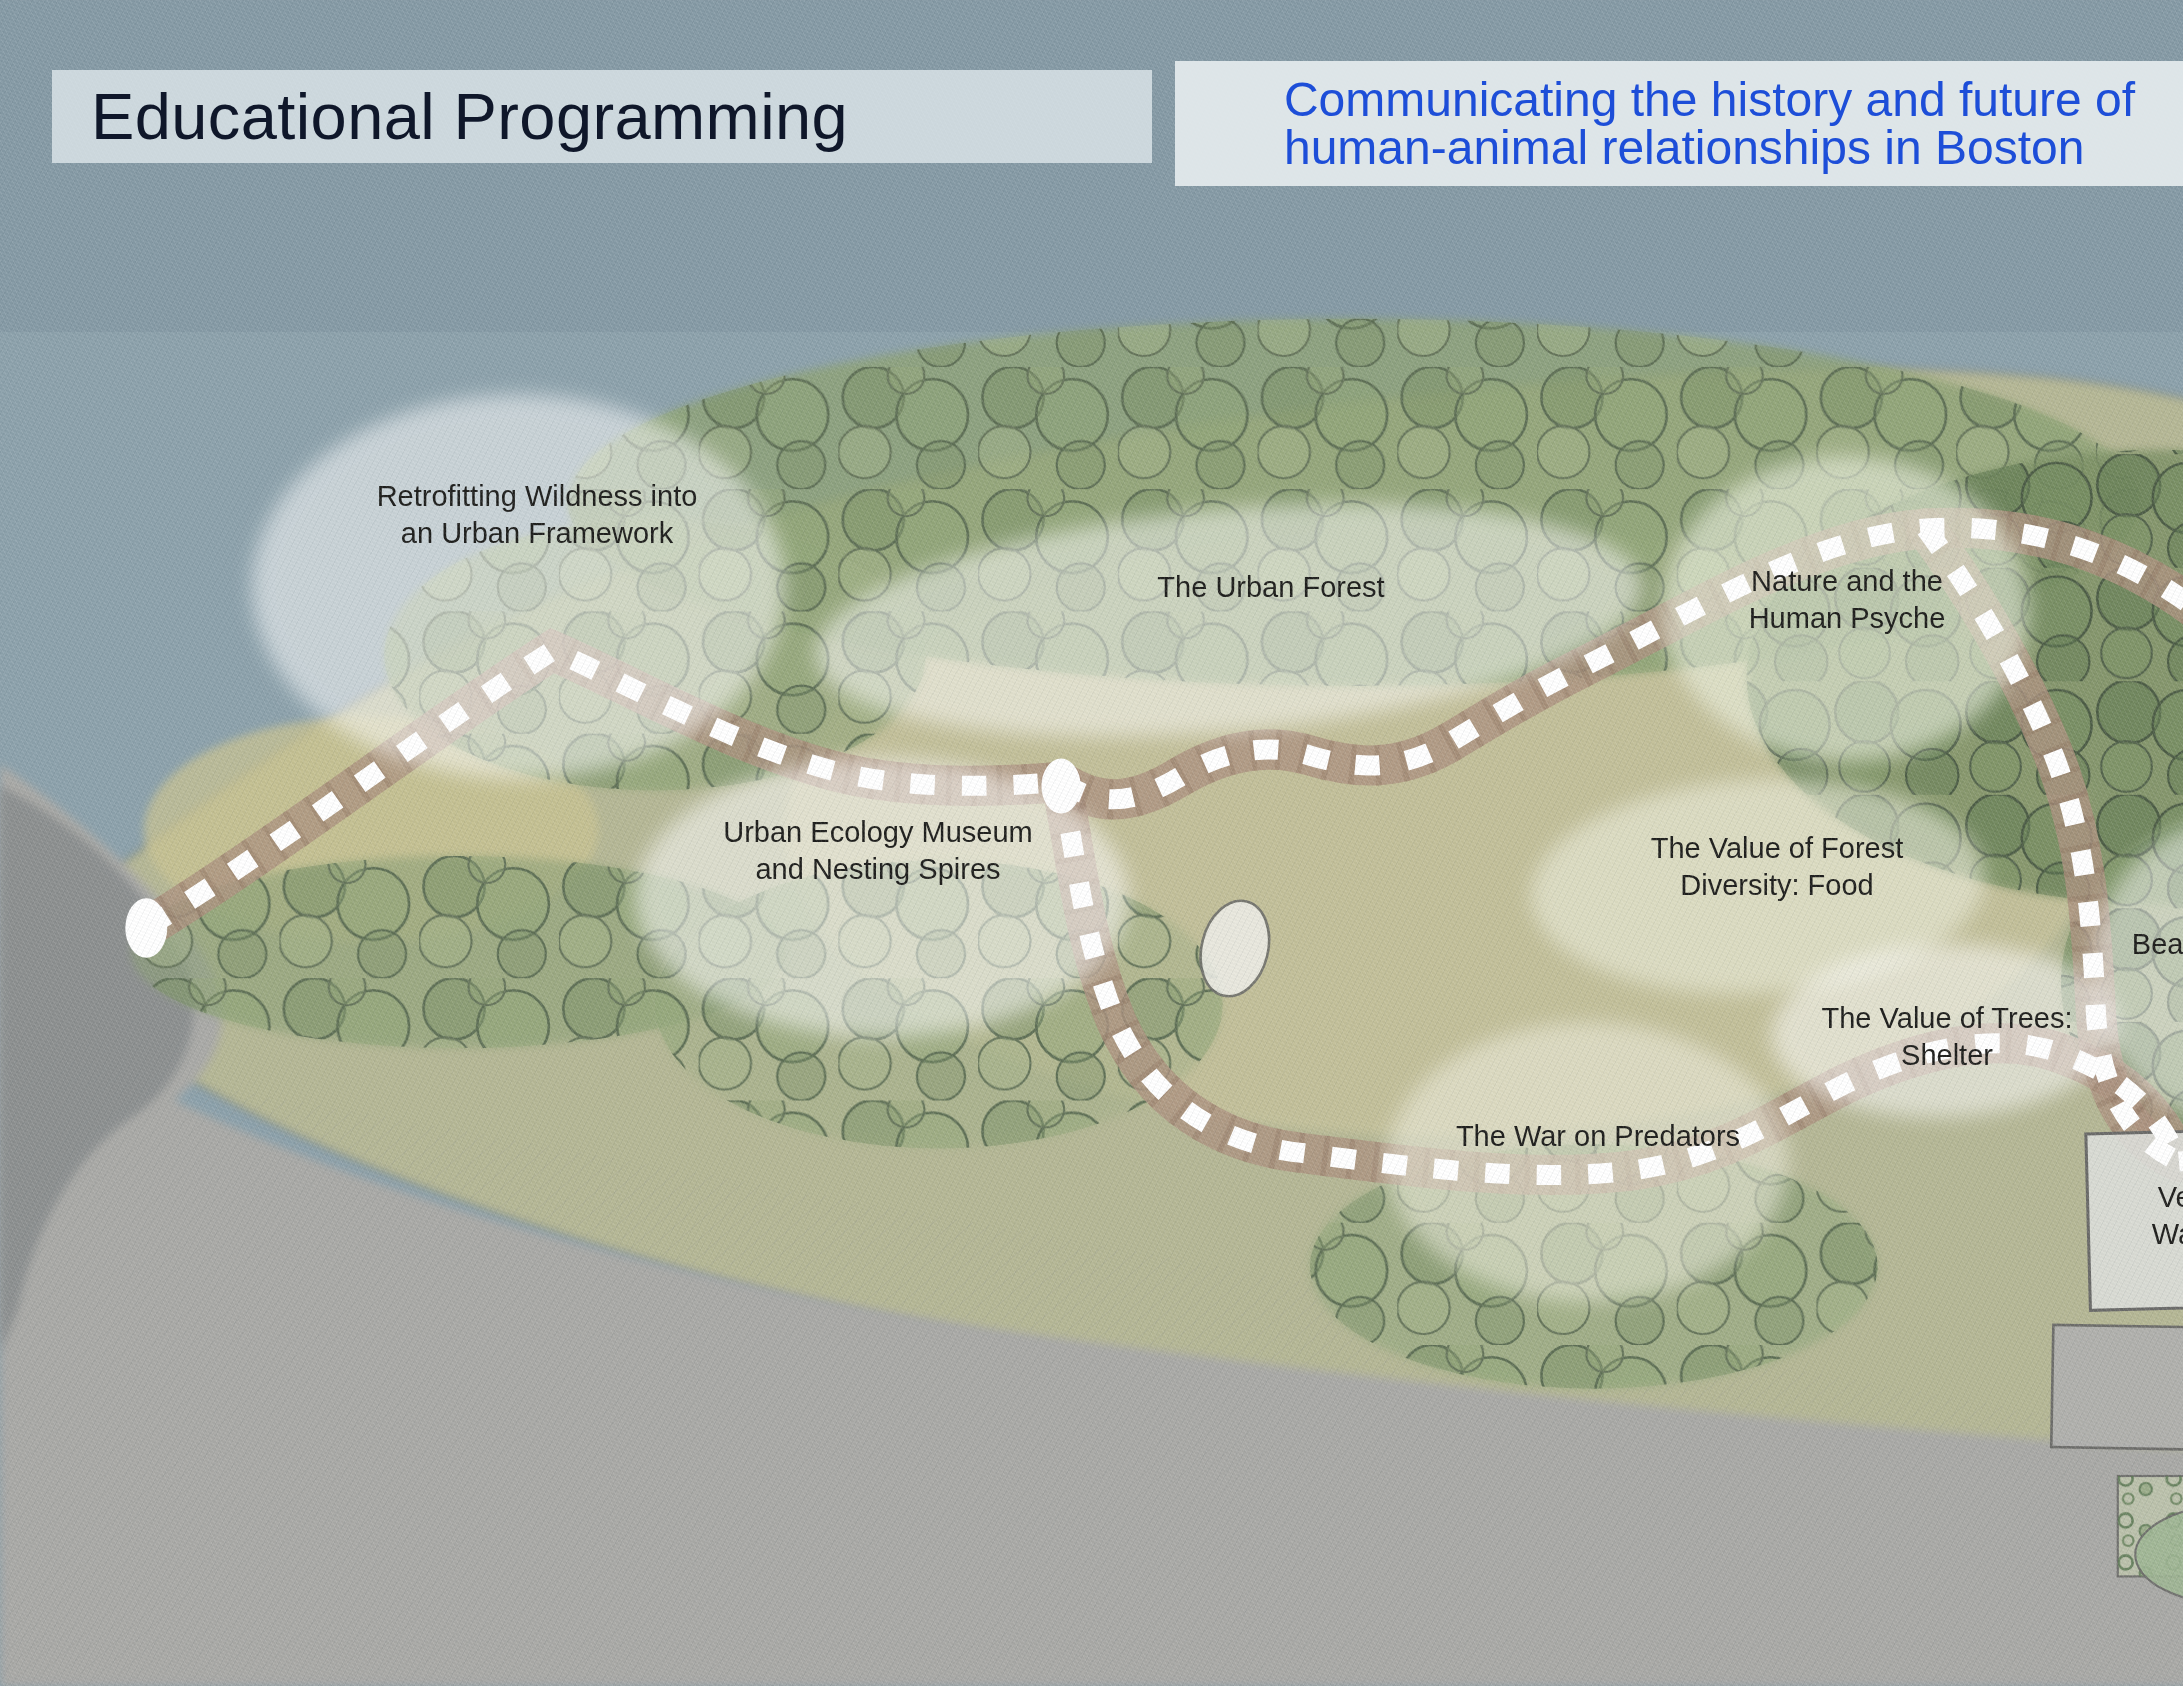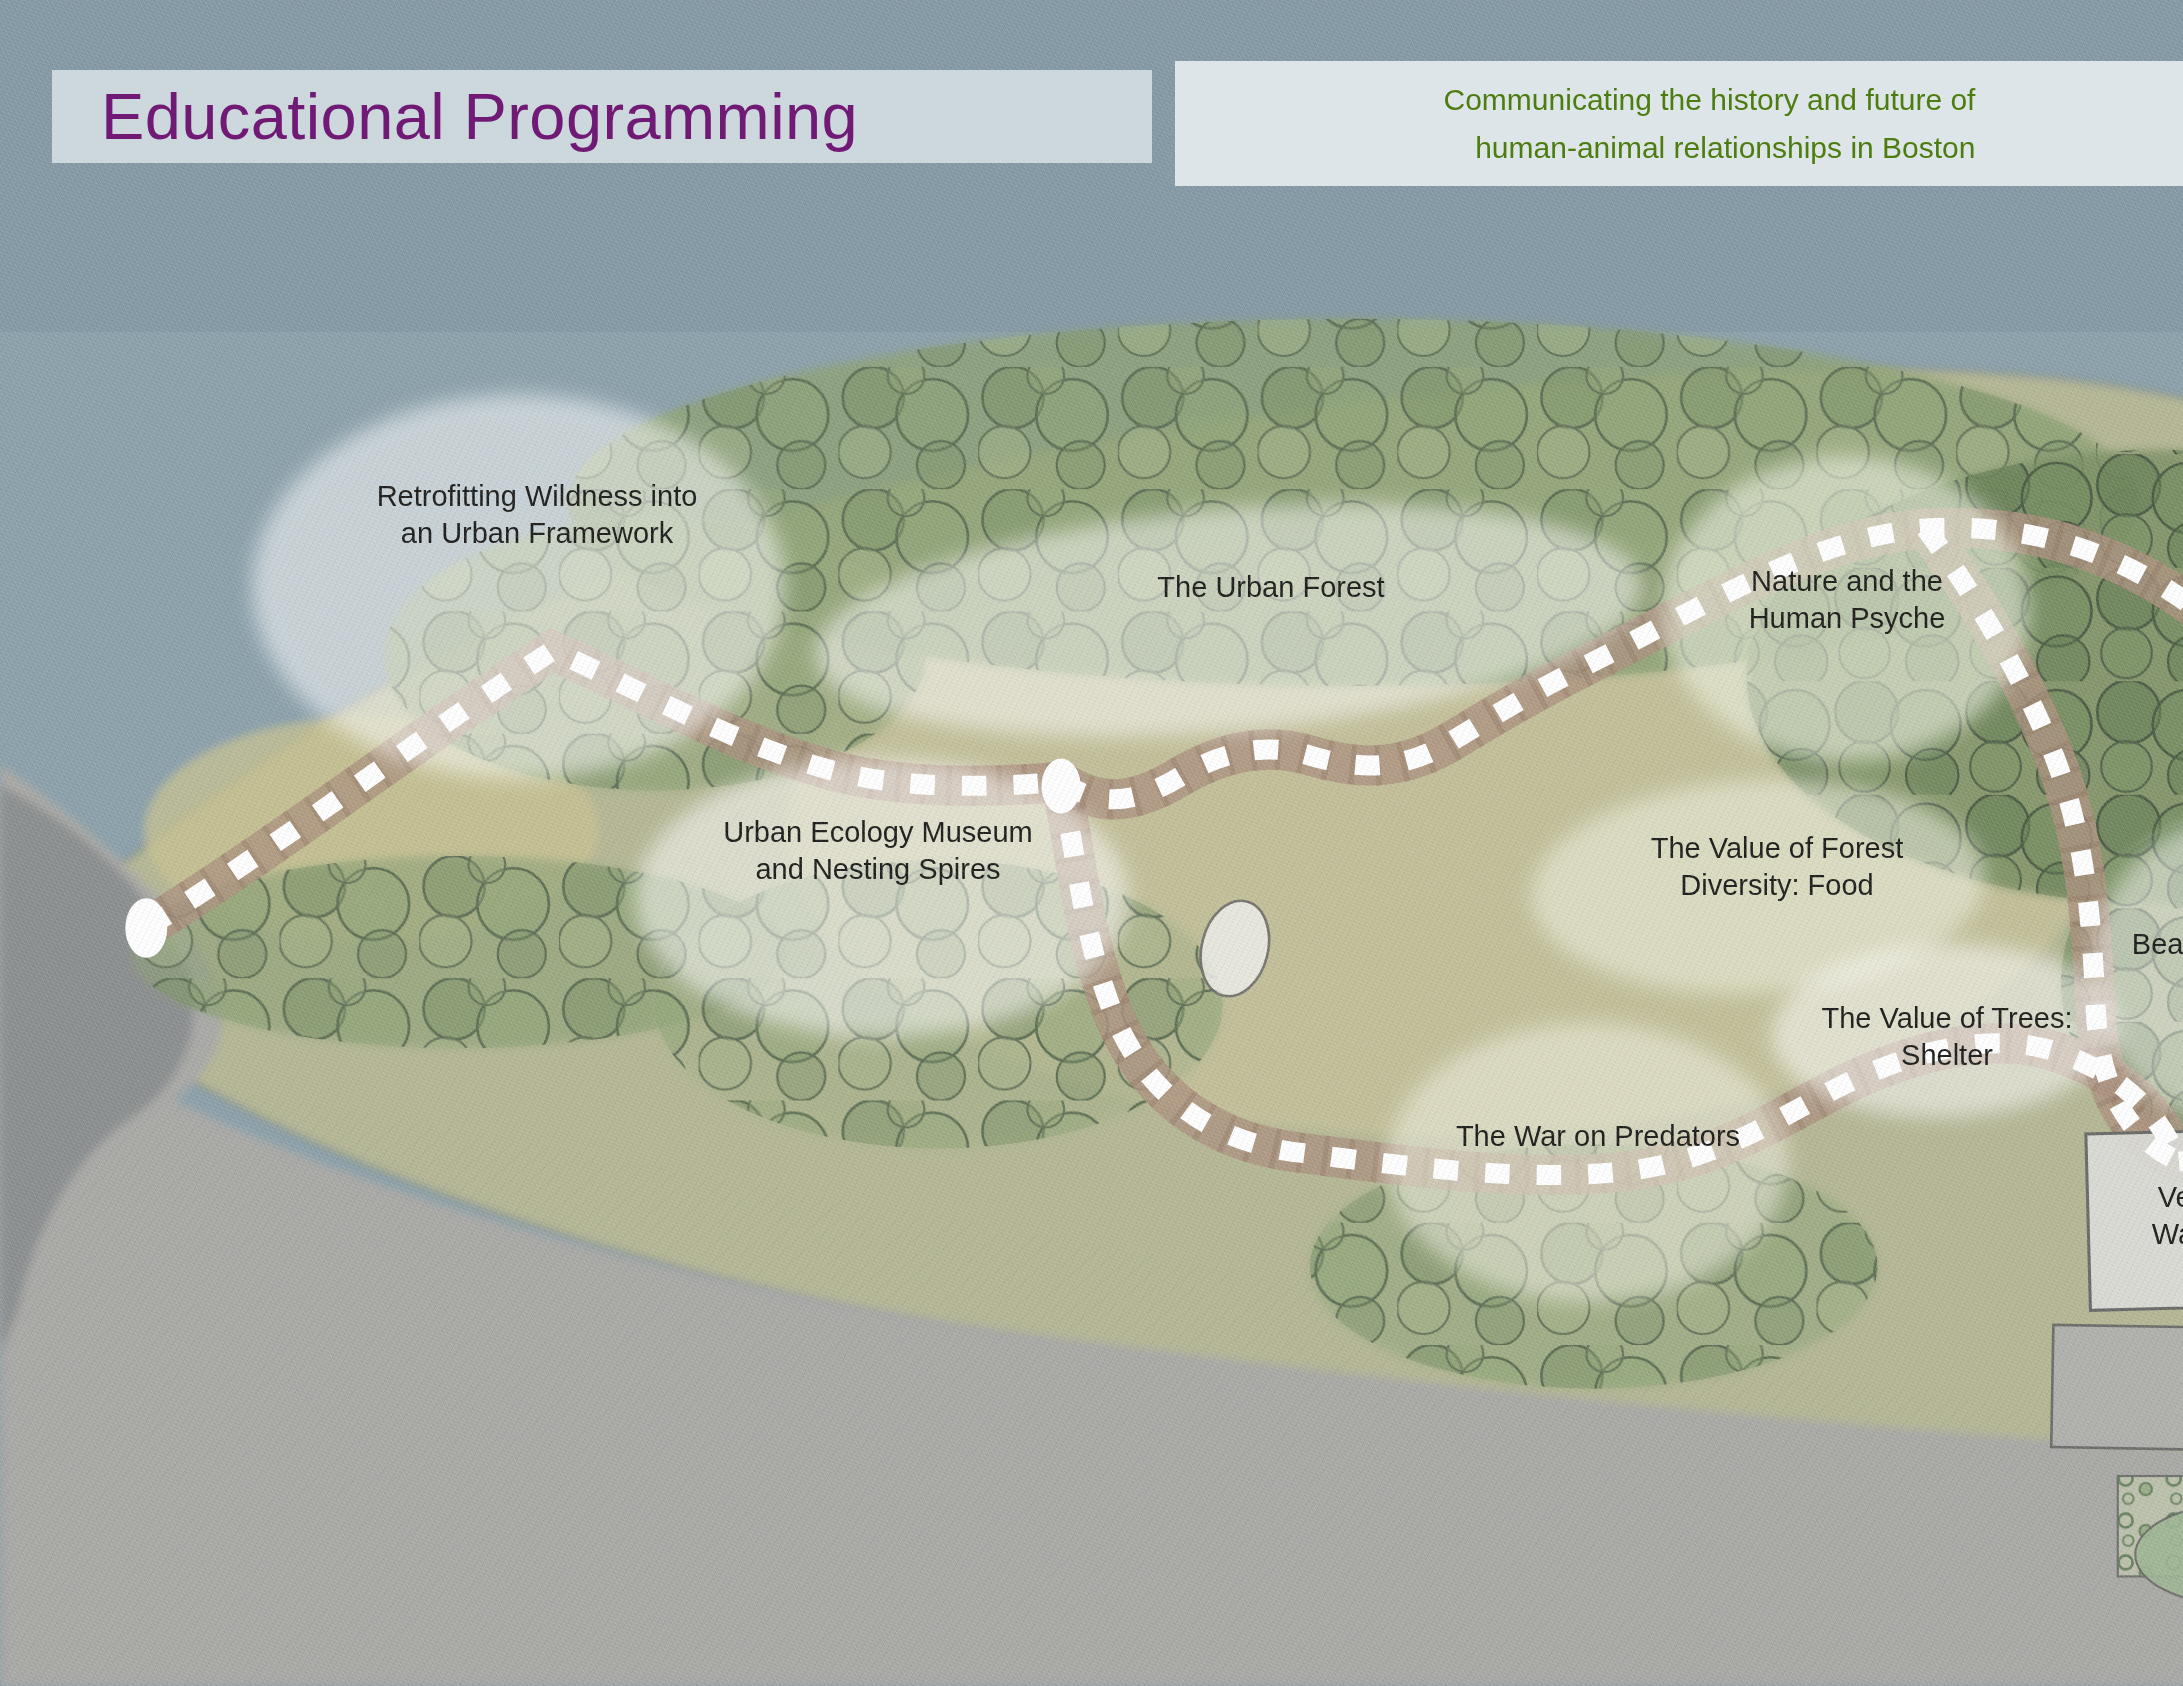--- a/index.html
+++ b/index.html
@@ -15,29 +15,29 @@
       repeating-linear-gradient(63deg, rgba(255,255,255,0.07) 0 0.9px, rgba(255,255,255,0) 0.9px 3.9px),
       repeating-linear-gradient(117deg, rgba(42,62,72,0.05) 0 0.9px, rgba(0,0,0,0) 0.9px 5.7px),
       repeating-linear-gradient(20deg, rgba(255,255,255,0.03) 0 1.7px, rgba(0,0,0,0.02) 1.7px 3.5px);
   }
   
   .band-left{
     position:absolute;left:52px;top:70px;width:1100px;height:93px;z-index:50;
     background:rgba(223,231,235,0.80);display:flex;align-items:center;
   }
   .band-left .title{
-    padding-left:49px;font-size:65px;color:#701a75;letter-spacing:0.4px;font-weight:400;
+    padding-left:39px;font-size:65px;color:#0f172a;letter-spacing:0.4px;font-weight:400;
     white-space:nowrap;
   }
   .band-center{
     position:absolute;left:1175px;top:61px;width:1069px;height:125px;z-index:50;
     background:rgba(229,235,238,0.92);display:flex;align-items:center;justify-content:center;
   }
   .band-center .subtitle{
-    font-size:30px;line-height:48px;color:#4d7c0f;text-align:right;white-space:pre-line;
+    font-size:48px;line-height:48px;color:#1d4ed8;text-align:left;white-space:pre-line;
     font-weight:400;
   }
   
   .labels{position:absolute;inset:0;z-index:30;pointer-events:none;}
   .station-label{
     position:absolute;transform:translate(-50%,-50%);
     font-size:29px;line-height:37px;color:#1e1e1c;text-align:center;white-space:pre-line;
     font-weight:400;
   }
 </style>

